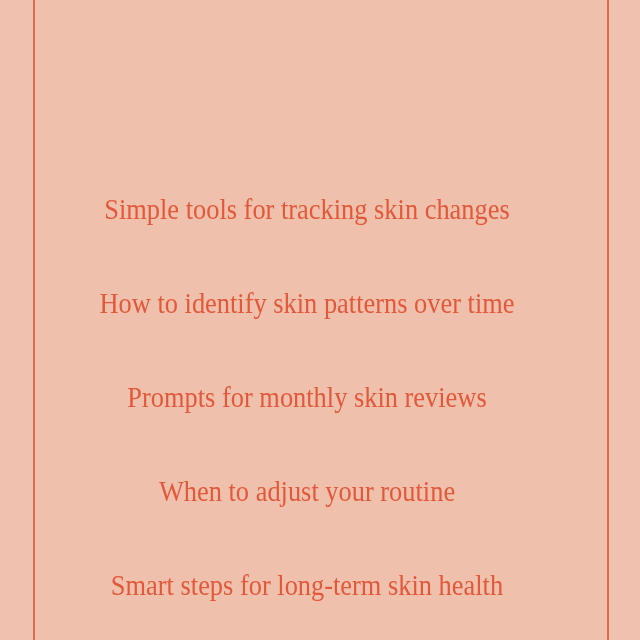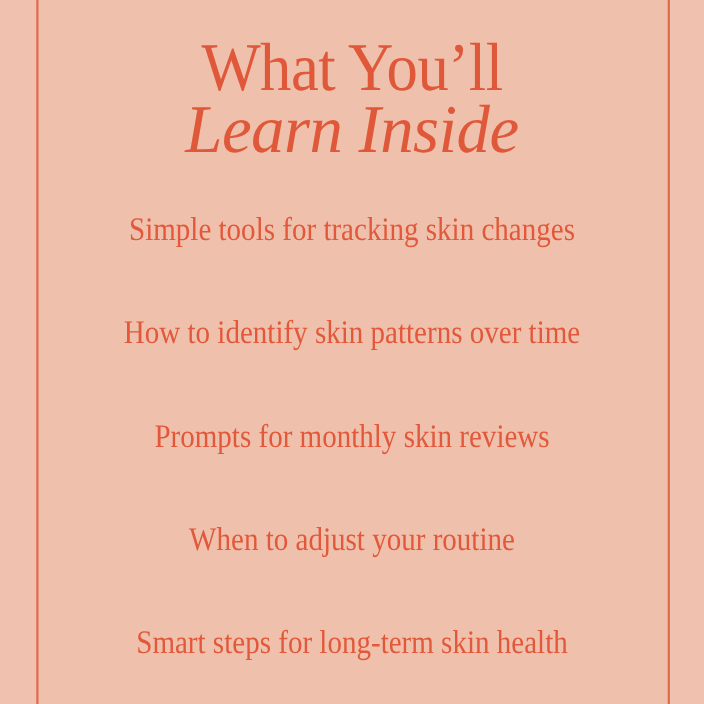--- a/index.html
+++ b/index.html
@@ -76,21 +76,21 @@
     font-weight: 400;
     letter-spacing: -0.5px;
     margin-top: -4px;
     transform: scaleX(0.98);
     transform-origin: center center;
   }
 
   
   .benefits {
     position: absolute;
-    left: 16px;
+    left: 3px;
     top: 162px;
     width: 608px;
     margin: 0;
     padding: 0;
     list-style: none;
   }
 
   .benefit-item {
     height: 94px;
     line-height: 94px;
@@ -106,24 +106,20 @@
 </head>
 <body>
 
 <div id="poster">
 
   <div class="panel"></div>
 
   <div class="rule rule-left"></div>
   <div class="rule rule-right"></div>
 
-  <h1 class="heading">
-    <span class="heading-line heading-line-1">What You’ll</span>
-    <span class="heading-line heading-line-2">Learn Inside</span>
-  </h1>
 
   <ul class="benefits">
     <li class="benefit-item">Simple tools for tracking skin changes</li>
     <li class="benefit-item">How to identify skin patterns over time</li>
     <li class="benefit-item">Prompts for monthly skin reviews</li>
     <li class="benefit-item">When to adjust your routine</li>
     <li class="benefit-item">Smart steps for long-term skin health</li>
   </ul>
 
 </div>

